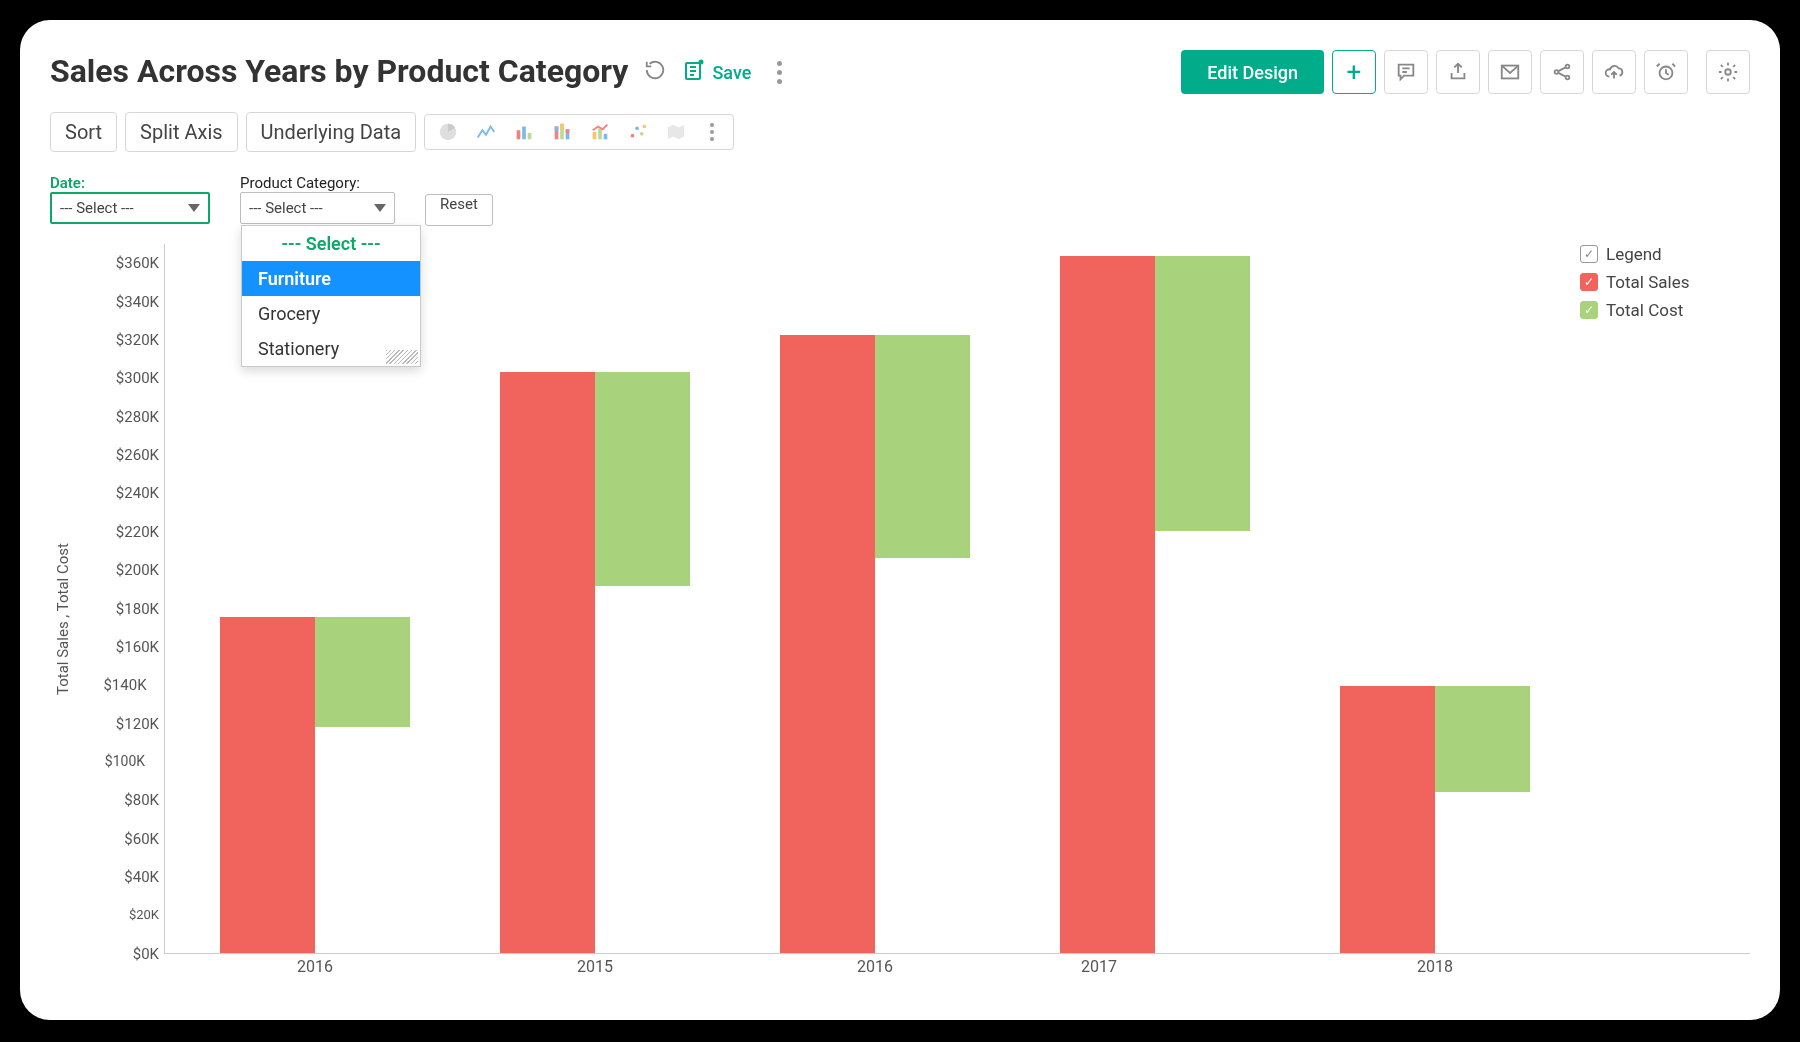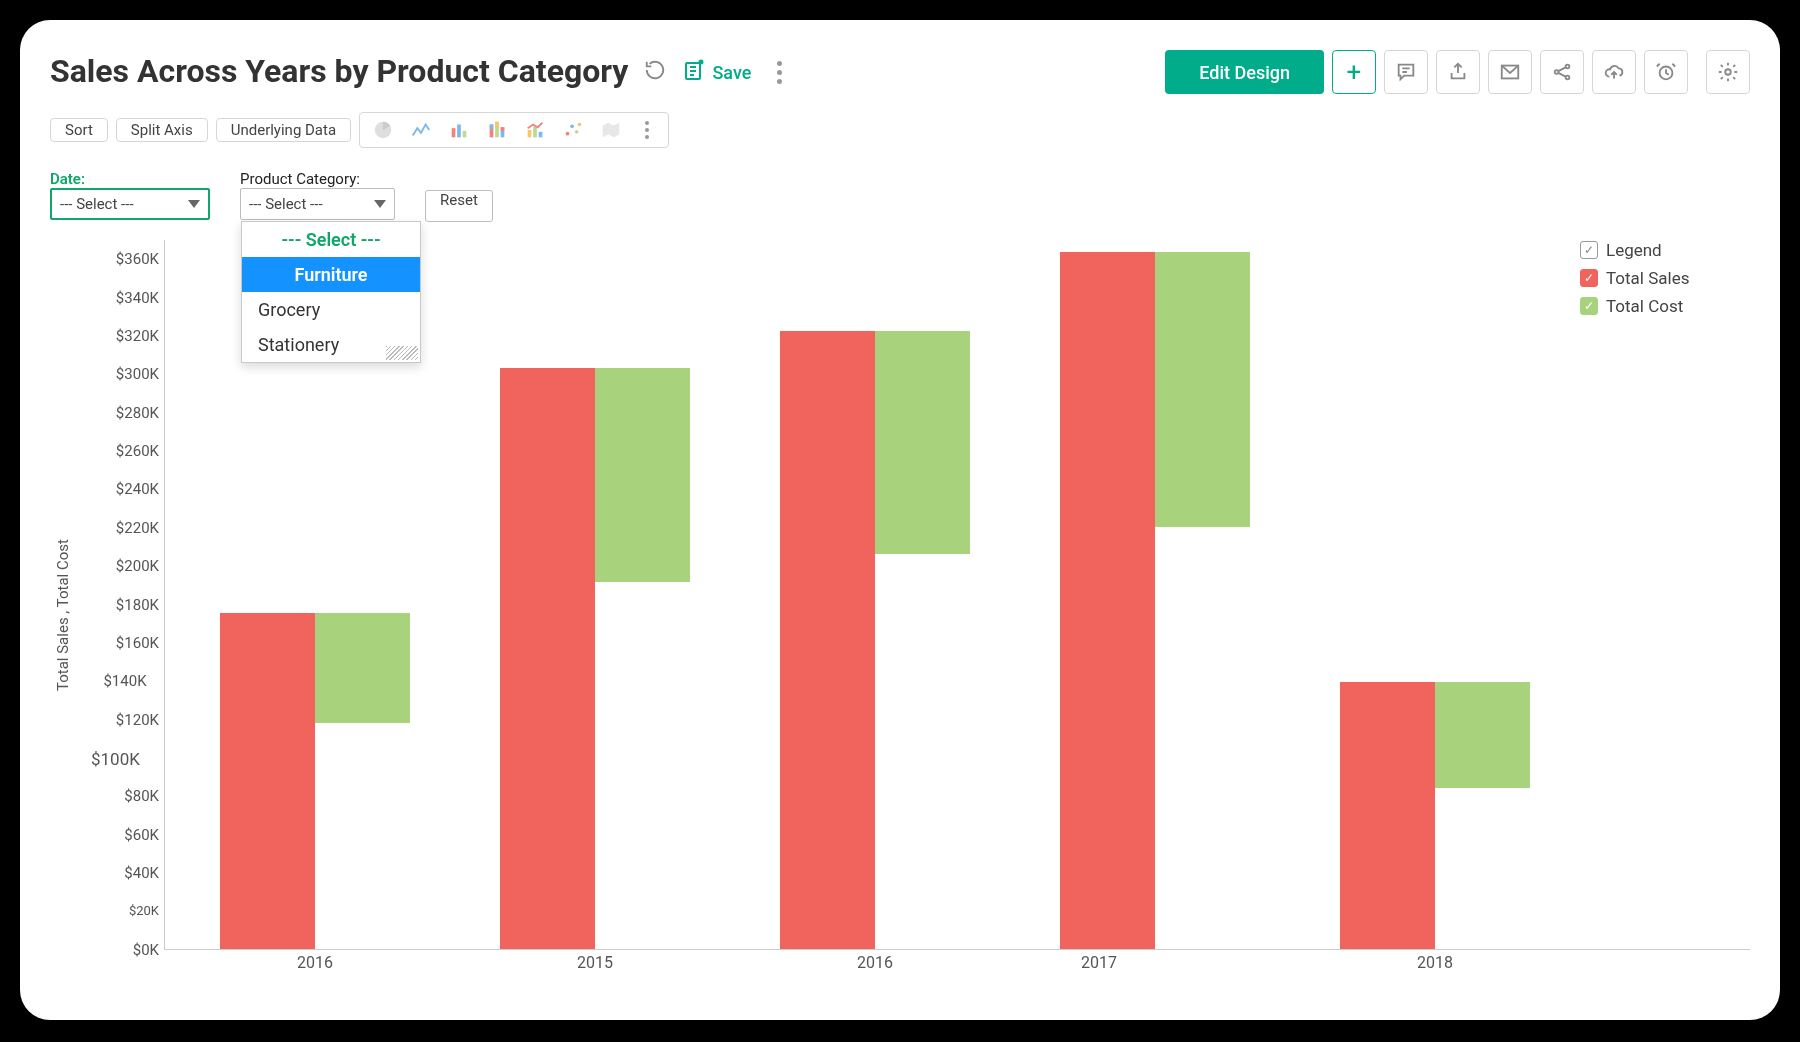--- a/index.html
+++ b/index.html
@@ -43,28 +43,28 @@
   }
   .ico-btn svg { width:22px; height:22px; }
   .save-grp { display:flex; align-items:center; gap:6px; color:var(--accent); font-size:18px; font-weight:500;}
   .save-grp svg{ width:24px; height:24px; color:var(--accent); }
   .reload svg{ width:22px; height:22px; color:#888;}
   .kebab { width:24px; display:flex; flex-direction:column; gap:4px; align-items:center; justify-content:center; }
   .kebab span{ width:5px; height:5px; background:#999; border-radius:50%; display:block;}
   .hdr-right { margin-left:auto; display:flex; align-items:center; gap:8px; }
   .btn-primary {
     background:var(--accent); color:#fff; font-size:18px; font-weight:500;
-    height:44px; padding:0 34px; border-radius:4px; display:flex; align-items:center;
+    height:44px; padding:0 26px; border-radius:4px; display:flex; align-items:center;
   }
   .btn-plus { border:1px solid var(--accent); color:var(--accent); background:#fff; font-size:26px; font-weight:400;}
   
   .tb { display:flex; align-items:center; gap:8px; margin-top:18px; }
   .pill {
-    height:24px; padding:3px 14px; border:1px solid var(--border); border-radius:4px;
-    display:flex; align-items:center; font-size:15px; color:#444; background:#fff;
+    height:40px; padding:3px 14px; border:1px solid var(--border); border-radius:4px;
+    display:flex; align-items:center; font-size:20px; color:#444; background:#fff;
   }
   .charttypes { display:flex; align-items:center; gap:0; border:1px solid var(--border); border-radius:4px; padding:2px 4px; height:36px;}
   .ct-item { width:38px; height:30px; display:flex; align-items:center; justify-content:center; opacity:.8;}
   .ct-item svg{ width:24px; height:22px;}
   .ct-sep{ width:34px; display:flex; flex-direction:column; gap:3px; align-items:center; justify-content:center;}
   .ct-sep span{ width:4px; height:4px; background:#999; border-radius:50%; }
   
   .filters { display:flex; gap:30px; margin-top:22px; align-items:flex-start; position:relative; }
   .filter { display:flex; flex-direction:column; }
   .f-label { font-size:15px; }
@@ -82,21 +82,21 @@
     font-size:15px; color:#444; align-self:flex-end; margin-top:20px;
   }
   
   .dd {
     position:absolute; top:32px; left:0; width:180px; background:#fff;
     border:1px solid #c9c9c9; box-shadow:0 4px 10px rgba(0,0,0,.15);
     z-index:5;
   }
   .dd div { padding:7px 16px; font-size:18px; color:#333; }
   .dd .placeholder { font-weight:600; color:var(--accent2); text-align:center; }
-  .dd .hl { background:var(--dropdown-blue); color:#fff; font-weight:600;text-align:center;}
+  .dd .hl { background:var(--dropdown-blue); color:#fff; font-weight:600;}
   .dd-resize{ position:absolute; right:2px; bottom:2px; width:12px; height:12px;
     background:repeating-linear-gradient(135deg,#bbb 0 1px,transparent 1px 3px);}
   
   .chart-wrap { display:flex; margin-top:18px; height:750px; }
   .y-title { writing-mode:vertical-rl; transform:rotate(180deg); font-size:15px; color:#555;
     display:flex; align-items:center; justify-content:center; padding:0 4px 0 0; }
   .chart-body { flex:1; position:relative; display:flex; }
   .plot {
     flex:1; position:relative; border-left:1px solid #ccc; border-bottom:1px solid #ccc;
     margin-right:0;
@@ -329,21 +329,21 @@
             <div style="position: absolute; left: -74px; width: 68px; text-align: right; font-size: 15px; color: rgb(85, 85, 85); top: 125.324px;">$300K</div>
             <div style="position: absolute; left: -74px; width: 68px; text-align: right; font-size: 15px; color: rgb(85, 85, 85); top: 163.703px;">$280K</div>
             <div style="position: absolute; left: -74px; width: 68px; text-align: right; font-size: 15px; color: rgb(85, 85, 85); top: 202.081px;">$260K</div>
             <div style="position: absolute; left: -74px; width: 68px; text-align: right; font-size: 15px; color: rgb(85, 85, 85); top: 240.459px;">$240K</div>
             <div style="position: absolute; left: -74px; width: 68px; text-align: right; font-size: 15px; color: rgb(85, 85, 85); top: 278.838px;">$220K</div>
             <div style="position: absolute; left: -74px; width: 68px; text-align: right; font-size: 15px; color: rgb(85, 85, 85); top: 317.216px;">$200K</div>
             <div style="position: absolute; left: -74px; width: 68px; text-align: right; font-size: 15px; color: rgb(85, 85, 85); top: 355.595px;">$180K</div>
             <div style="position: absolute; left: -74px; width: 68px; text-align: right; font-size: 15px; color: rgb(85, 85, 85); top: 393.973px;">$160K</div>
             <div style="position: absolute; left: -74px; width: 68px; text-align: center; font-size: 15px; color: rgb(85, 85, 85); top: 432.351px;">$140K</div>
             <div style="position: absolute; left: -74px; width: 68px; text-align: right; font-size: 15px; color: rgb(85, 85, 85); top: 470.73px;">$120K</div>
-            <div style="position: absolute; left: -74px; width: 68px; text-align: left; font-size: 17px; color: rgb(85, 85, 85); top: 509.108px;">$100K</div>
+            <div style="position: absolute; left: -74px; width: 68px; text-align: center; font-size: 14px; color: rgb(85, 85, 85); top: 509.108px;">$100K</div>
             <div style="position: absolute; left: -74px; width: 68px; text-align: right; font-size: 15px; color: rgb(85, 85, 85); top: 547.486px;">$80K</div>
             <div style="position: absolute; left: -74px; width: 68px; text-align: right; font-size: 15px; color: rgb(85, 85, 85); top: 585.865px;">$60K</div>
             <div style="position: absolute; left: -74px; width: 68px; text-align: right; font-size: 15px; color: rgb(85, 85, 85); top: 624.243px;">$40K</div>
             <div style="position: absolute; left: -74px; width: 68px; text-align: right; font-size: 13px; color: rgb(85, 85, 85); top: 662.622px;">$20K</div>
             <div style="position: absolute; left: -74px; width: 68px; text-align: right; font-size: 15px; color: rgb(85, 85, 85); top: 701px;">$0K</div>
           </div>
         <div class="x-labels" id="xlabels">
             <div class="x-label" style="left: 150px;">2016</div>
             <div class="x-label" style="left: 430px;">2015</div>
             <div class="x-label" style="left: 710px;">2016</div>

